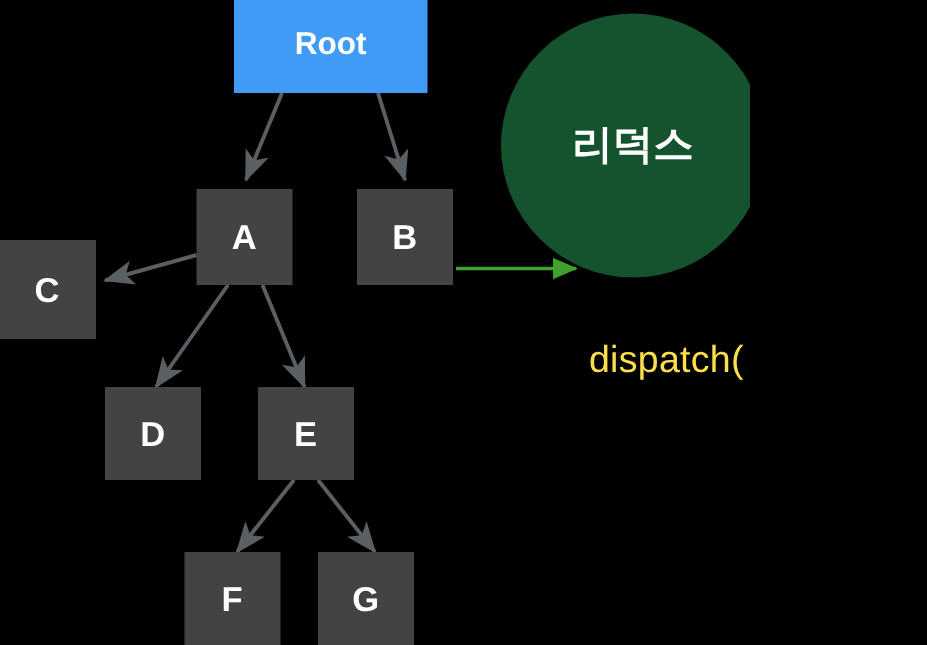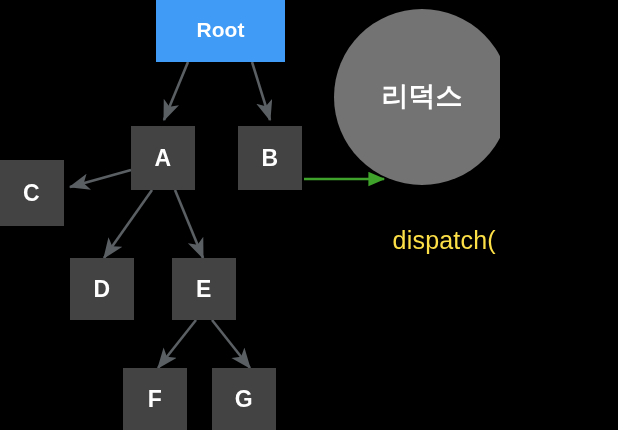--- a/index.html
+++ b/index.html
@@ -36,21 +36,21 @@
     font-size: 23px;
     letter-spacing: 0.5px;
   }
   .node-root {
     background: #3F9BF5;
     font-size: 21px;
   }
   .store-circle {
     position: absolute;
     border-radius: 50%;
-    background: #737373;
+    background: #14532d;
     display: flex;
     flex-direction: row;
     align-items: center;
     justify-content: center;
     color: #ffffff;
     font-weight: bold;
     font-size: 27px;
     line-height: 1.32;
   }
   .store-line { display: block; white-space: nowrap; }

